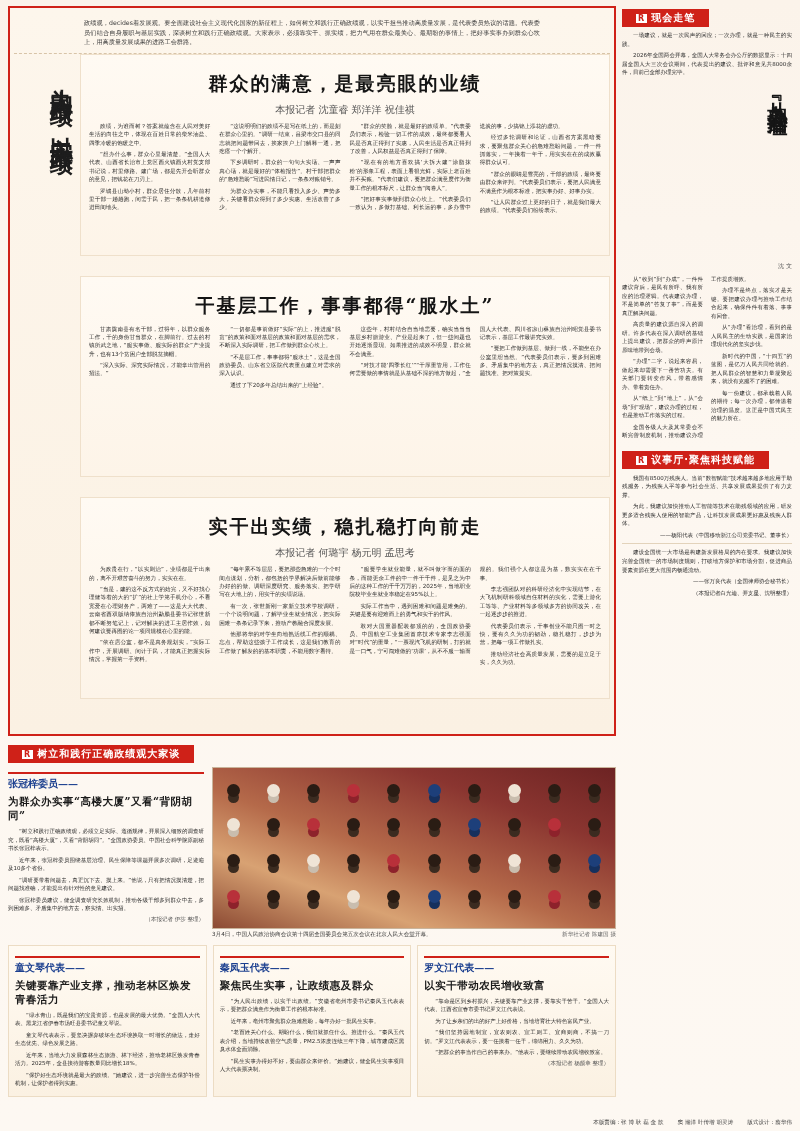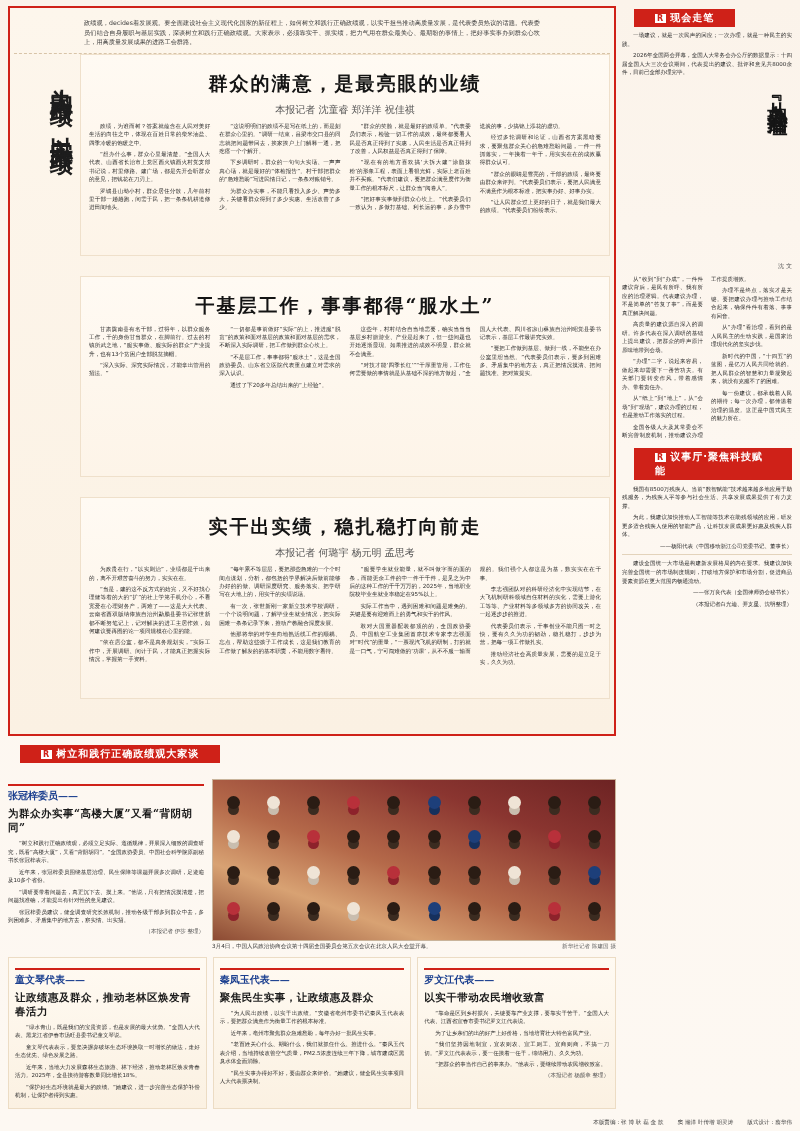--- a/index.html
+++ b/index.html
@@ -24,23 +24,23 @@
   .mainrow{display:flex;height:645px;}
   .vertical-title{width:62px;writing-mode:vertical-rl;text-orientation:upright;font-family:"DejaVu Serif","Liberation Serif",serif;font-weight:bold;font-size:23px;line-height:1.25;letter-spacing:3px;color:#1d1d1d;padding:16px 4px 0 0;text-align:left;}
   .articles{flex:1;display:flex;flex-direction:column;gap:20px;}
   .art{background:linear-gradient(180deg,#fffaf3,#fdf4e8);border:1px solid #efe0cb;padding:6px 8px;box-sizing:border-box;flex:1;}
   .art h2{font-family:"DejaVu Serif","Liberation Serif",serif;text-align:center;font-size:19px;letter-spacing:2px;margin:10px 0 6px 0;font-weight:bold;color:#141414;}
   .byline{text-align:center;font-size:10px;color:#555;margin-bottom:5px;}
   .cols4{column-count:4;column-gap:9px;font-size:5.6px;line-height:1.5;text-align:justify;color:#2b2b2b;}
   .cols4 p{margin:0 0 3px 0;text-indent:11px;}
   
   .bottom{margin-top:6px;position:relative;}
-  .sechead{display:inline-block;background:#cf2118;color:#fff;font-size:10px;font-weight:bold;padding:2px 21px;letter-spacing:1px;margin-left:12px;}
+  .sechead{display:inline-block;background:#cf2118;color:#fff;font-size:10px;font-weight:bold;padding:2px 14px;letter-spacing:1px;}
   .sechead .mark{background:#fff;color:#cf2118;padding:0 2px;margin-right:4px;font-size:8px;}
-  .btmgrid{display:flex;margin-top:16px;gap:8px;justify-content:center;}
+  .btmgrid{display:flex;margin-top:4px;gap:8px;justify-content:center;}
   .btmleft{width:196px;}
   .photo{width:402px;height:160px;background:
      linear-gradient(200deg,#6d2323 0%,#8a3530 25%,#b56a4a 55%,#d8a273 75%,#8c4a33 100%);
      position:relative;overflow:hidden;border:1px solid #c9b49b;}
   .photo .rowseats{position:absolute;left:0;right:0;display:flex;justify-content:space-around;}
   .photo .head{width:13px;height:13px;border-radius:50%;background:#2a1c14;box-shadow:0 7px 0 -1px #3b2b20;}
   .photo .head.l{background:#efe4d6;box-shadow:0 7px 0 -1px #c9bdae;}
   .photo .head.r{background:#b8303a;box-shadow:0 7px 0 -1px #8d222b;}
   .photo .head.b{background:#1d3f7a;box-shadow:0 7px 0 -1px #16305d;}
   .photocap{font-size:5.6px;color:#333;margin-top:2px;line-height:1.4;}
@@ -211,21 +211,21 @@
               <span class="credit">新华社记者 陈建国 摄</span>
               <span>3月4日，中国人民政治协商会议第十四届全国委员会第五次会议在北京人民大会堂开幕。</span>
             </div>
           </div>
         </div>
 
         <div class="threecards">
           <div class="card">
             <div class="person">
               <div class="pname">童文琴代表——</div>
-              <div class="ptitle">让政绩惠及群众，推动老林区焕发青春活力</div>
+              <div class="ptitle">关键要靠产业支撑，推动老林区焕发青春活力</div>
               <div class="ptext">
                 <p>“绿水青山，既是我们的宝贵资源，也是发展的最大优势。”全国人大代表、黑龙江省伊春市汤旺县委书记童文琴说。</p>
                 <p>童文琴代表表示，要坚决摒弃破坏生态环境换取一时增长的做法，走好生态优先、绿色发展之路。</p>
                 <p>近年来，当地大力发展森林生态旅游、林下经济，推动老林区焕发青春活力。2025年，全县接待游客数量同比增长18%。</p>
                 <p>“保护好生态环境就是最大的政绩。”她建议，进一步完善生态保护补偿机制，让保护者得到实惠。</p>
               </div>
 
             </div>
           </div>
           <div class="card">

